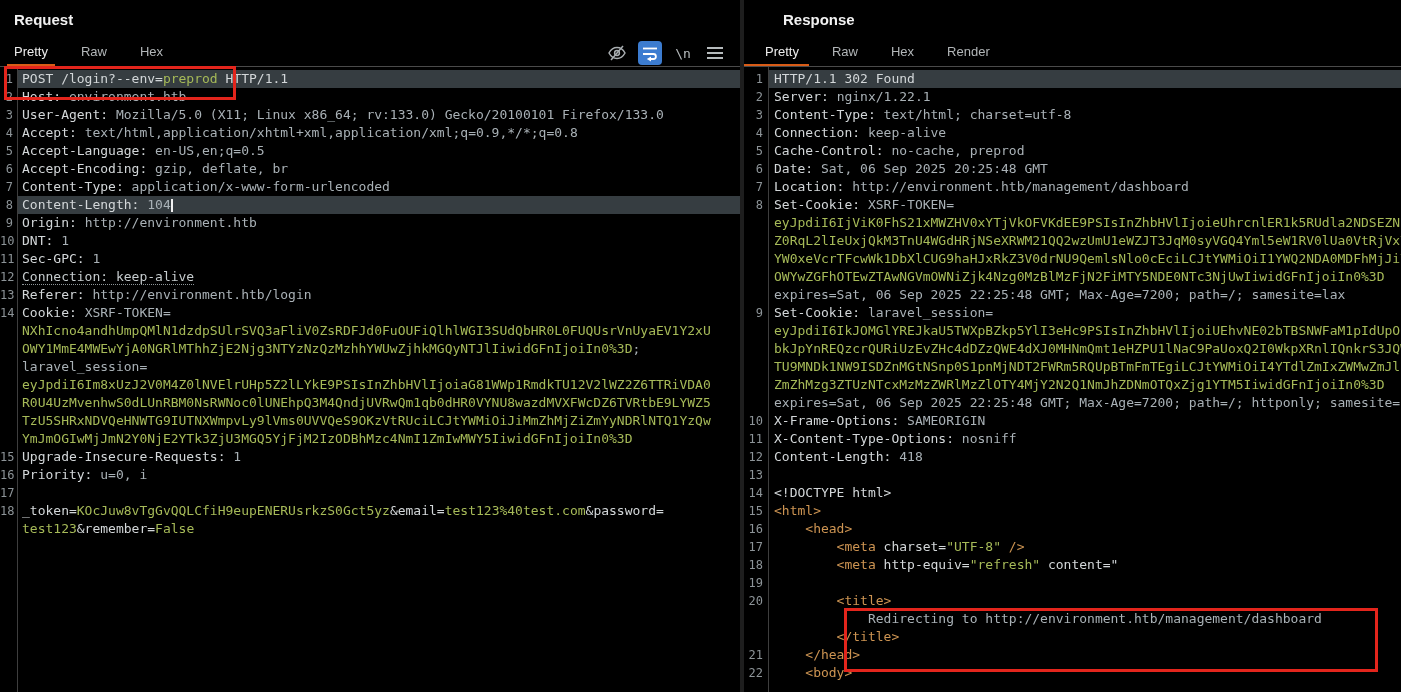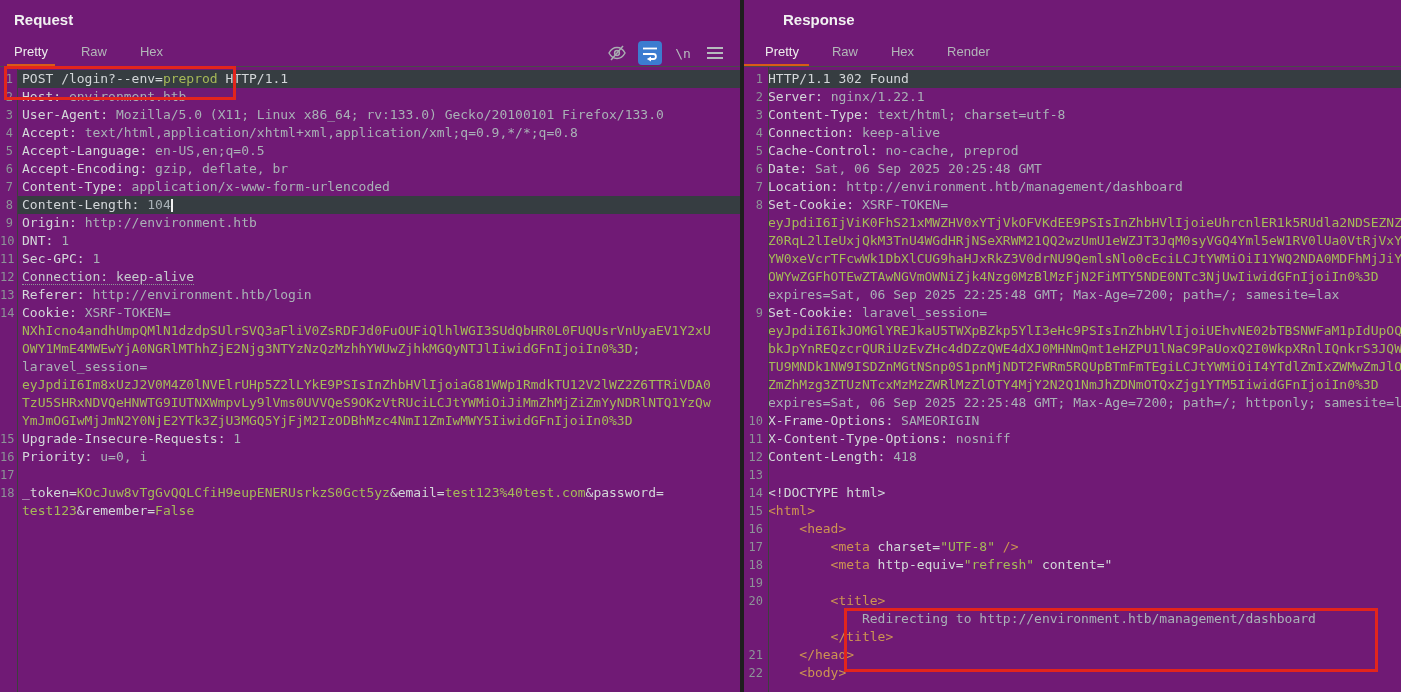--- a/index.html
+++ b/index.html
@@ -1,18 +1,18 @@
 <!DOCTYPE html>
 <html><head>
 <meta charset="utf-8">
 <style>
   html,body{margin:0;padding:0;background:#2b2b2b;}
   .page{position:relative;width:1401px;height:692px;background:#2b2b2b;overflow:hidden;
         font-family:"Liberation Sans",sans-serif;}
-  .panel{position:absolute;top:0;bottom:0;background:#701a75;}
+  .panel{position:absolute;top:0;bottom:0;background:#000000;}
   #panel-request{left:0;width:740px;}
   #panel-response{left:744px;width:657px;}
   .vdivider{position:absolute;left:740px;top:0;bottom:0;width:4px;background:#1e1e1e;}
   .panel-title{position:absolute;top:11px;font-size:15px;font-weight:bold;color:#f1f1f1;}
   #panel-request .panel-title{left:14px;}
   #panel-response .panel-title{left:22px;margin-left:17px;}
   .tabs{position:absolute;top:44px;display:flex;height:22px;}
   #panel-request .tabs{left:14px;}
   #panel-response .tabs{left:21px;}
   .tab{margin-right:33px;font-size:13px;color:#b2b6b8;position:relative;padding-bottom:6px;cursor:default;}
@@ -27,21 +27,21 @@
           padding-top:3px;overflow:hidden;}
   .editor::before{content:"";position:absolute;top:0;bottom:0;width:1px;background:#3e3e3e;left:var(--gutter);}
   #panel-request .editor{--gutter:17px;}
   #panel-response .editor{--gutter:24px;}
   .row{display:flex;height:18px;font:13px/18px "DejaVu Sans Mono",monospace;white-space:pre;}
   .ln{flex:0 0 auto;text-align:right;color:#8d9498;font-size:12px;box-sizing:border-box;}
   #panel-request .ln{width:17px;padding-right:4px;}
   #panel-response .ln{width:24px;padding-right:5px;}
   .code{flex:1 1 auto;}
   #panel-request .code{padding-left:5px;}
-  #panel-response .code{padding-left:0;}
+  #panel-response .code{padding-left:6px;}
   .row.hl .code{background:#363d41;}
   .seg-p{color:#d3d7d9;}
   .seg-d{color:#a9b1b6;}
   .seg-g{color:#a6ba58;}
   .seg-o{color:#cd9452;}
   .seg-u{color:#c6ccce;border-bottom:1px dotted #8d9598;}
   .cursor{display:inline-block;width:2px;height:13px;background:#f2f2f2;vertical-align:middle;}
   .annotation{position:absolute;border:3px solid #e3251c;z-index:5;pointer-events:none;}
   #anno-request{left:4px;top:66px;width:226px;height:28px;}
   #anno-response{left:844px;top:608px;width:528px;height:58px;}
@@ -96,20 +96,21 @@
         <div class="row"><span class="ln">9</span><span class="code"><span class="seg-p">Origin: </span><span class="seg-d">http://environment.htb</span></span></div>
         <div class="row"><span class="ln">10</span><span class="code"><span class="seg-p">DNT: </span><span class="seg-d">1</span></span></div>
         <div class="row"><span class="ln">11</span><span class="code"><span class="seg-p">Sec-GPC: </span><span class="seg-d">1</span></span></div>
         <div class="row"><span class="ln">12</span><span class="code"><span class="seg-u">Connection: keep-alive</span></span></div>
         <div class="row"><span class="ln">13</span><span class="code"><span class="seg-p">Referer: </span><span class="seg-d">http://environment.htb/login</span></span></div>
         <div class="row"><span class="ln">14</span><span class="code"><span class="seg-p">Cookie: </span><span class="seg-d">XSRF-TOKEN=</span></span></div>
         <div class="row"><span class="ln"></span><span class="code"><span class="seg-g">NXhIcno4andhUmpQMlN1dzdpSUlrSVQ3aFliV0ZsRDFJd0FuOUFiQlhlWGI3SUdQbHR0L0FUQUsrVnUyaEV1Y2xU</span></span></div>
         <div class="row"><span class="ln"></span><span class="code"><span class="seg-g">OWY1MmE4MWEwYjA0NGRlMThhZjE2Njg3NTYzNzQzMzhhYWUwZjhkMGQyNTJlIiwidGFnIjoiIn0%3D</span><span class="seg-d">;</span></span></div>
         <div class="row"><span class="ln"></span><span class="code"><span class="seg-d">laravel_session=</span></span></div>
         <div class="row"><span class="ln"></span><span class="code"><span class="seg-g">eyJpdiI6Im8xUzJ2V0M4Z0lNVElrUHp5Z2lLYkE9PSIsInZhbHVlIjoiaG81WWp1RmdkTU12V2lWZ2Z6TTRiVDA0</span></span></div>
+        <div class="row"><span class="ln"></span><span class="code"><span class="seg-g">R0U4UzMvenhwS0dLUnRBM0NsRWNoc0lUNEhpQ3M4QndjUVRwQm1qb0dHR0VYNU8wazdMVXFWcDZ6TVRtbE9LYWZ5</span></span></div>
         <div class="row"><span class="ln"></span><span class="code"><span class="seg-g">TzU5SHRxNDVQeHNWTG9IUTNXWmpvLy9lVms0UVVQeS9OKzVtRUciLCJtYWMiOiJiMmZhMjZiZmYyNDRlNTQ1YzQw</span></span></div>
         <div class="row"><span class="ln"></span><span class="code"><span class="seg-g">YmJmOGIwMjJmN2Y0NjE2YTk3ZjU3MGQ5YjFjM2IzODBhMzc4NmI1ZmIwMWY5IiwidGFnIjoiIn0%3D</span></span></div>
         <div class="row"><span class="ln">15</span><span class="code"><span class="seg-p">Upgrade-Insecure-Requests: </span><span class="seg-d">1</span></span></div>
         <div class="row"><span class="ln">16</span><span class="code"><span class="seg-p">Priority: </span><span class="seg-d">u=0, i</span></span></div>
         <div class="row"><span class="ln">17</span><span class="code"></span></div>
         <div class="row"><span class="ln">18</span><span class="code"><span class="seg-p">_token=</span><span class="seg-g">KOcJuw8vTgGvQQLCfiH9eupENERUsrkzS0Gct5yz</span><span class="seg-p">&amp;email=</span><span class="seg-g">test123%40test.com</span><span class="seg-p">&amp;password=</span></span></div>
         <div class="row"><span class="ln"></span><span class="code"><span class="seg-g">test123</span><span class="seg-p">&amp;remember=</span><span class="seg-g">False</span></span></div>
       </div>
   </div>
 

